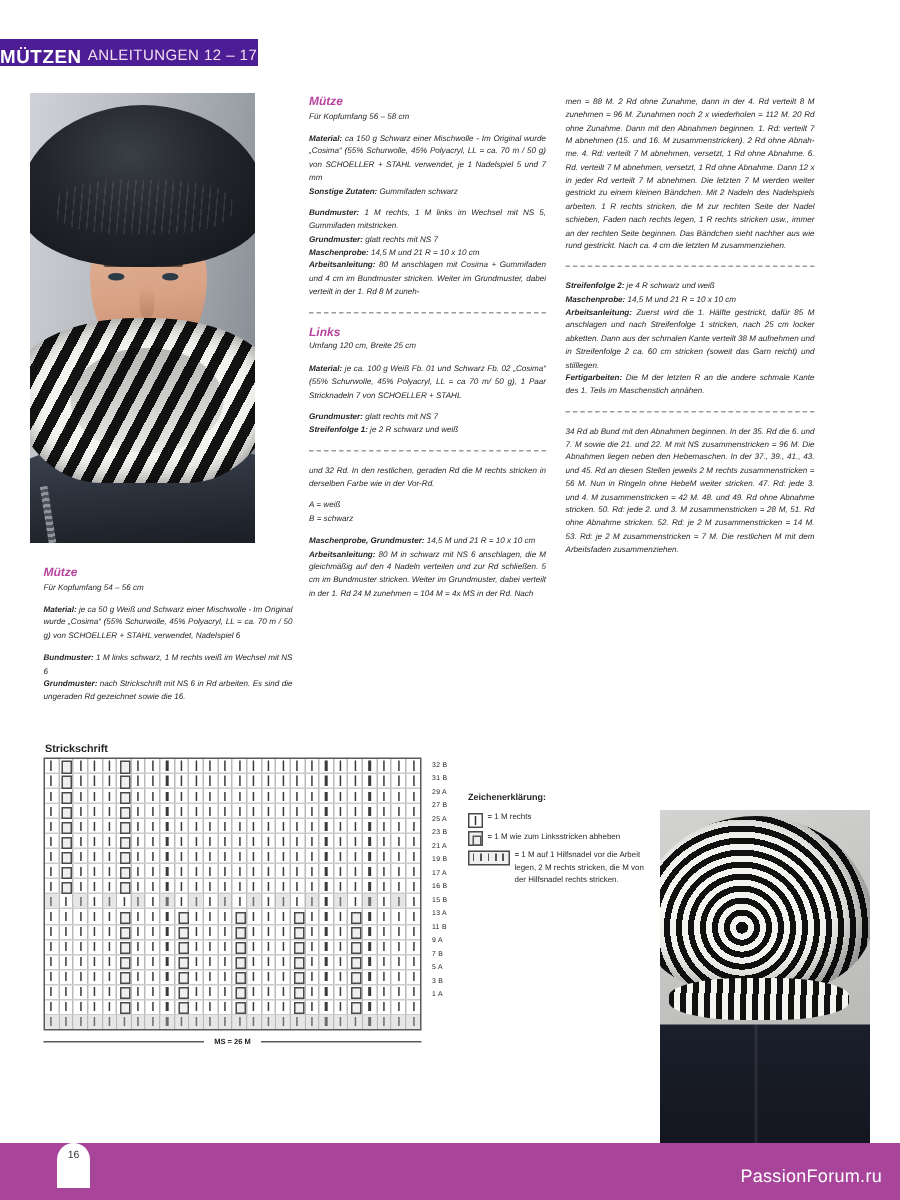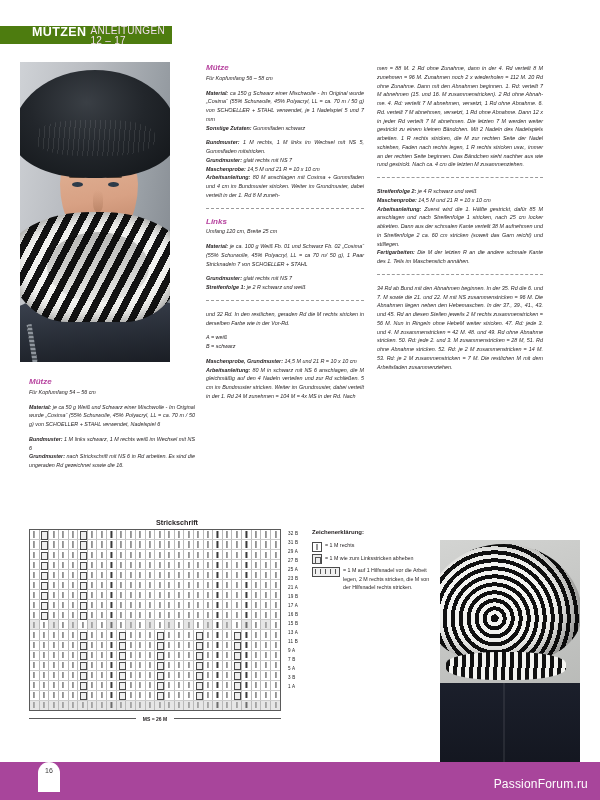--- a/index.html
+++ b/index.html
@@ -9,23 +9,23 @@
     font-family:"Liberation Sans", sans-serif;
     position:relative;
     overflow:hidden;
     color:#231f20;
   }
   .page{position:absolute;inset:0;background:#fff;}
 
   
   .header-band{
     position:absolute;left:0;top:26px;width:172px;height:18px;
-    background:#4d7c0f;
-    display:flex;align-items:flex-start;
-    padding-left:32px;box-sizing:border-box;
+    background:#4c1d95;
+    display:flex;align-items:flex-end;
+    padding-left:0;box-sizing:border-box;
   }
   .header-title{
     color:#ffffff;font-weight:bold;font-size:12.5px;
     letter-spacing:.4px;line-height:1;
   }
   .header-sub{
     color:#f2e0ef;font-size:10px;letter-spacing:.3px;
     margin-left:4px;line-height:1;padding-bottom:1px;
   }
 
@@ -122,21 +122,21 @@
   .sec-title{color:#b7449f;font-size:8px;font-weight:bold;margin:0 0 1px 0;line-height:1.1;}
   .sec-sub{font-size:5.4px;margin:0 0 6px 0;}
   p.blk{margin:0 0 6px 0;}
   p.tight{margin:0;}
   b{font-weight:bold;}
   .dash-sep{
     border-top:1.1px dashed #9a9a9a;margin:8px 0 9px 0;height:0;
   }
 
   
-  .chart-wrap{position:absolute;left:29px;top:518px;width:295px;text-align:center;}
+  .chart-wrap{position:absolute;left:29px;top:494px;width:295px;}
   .chart-title{font-size:7.2px;font-weight:bold;margin:0 0 2px 1px;}
   .grid-box{
     position:relative;border:1px solid #5a5a5a;background:#fff;
     width:252px;box-sizing:border-box;
   }
   table.grid{border-collapse:collapse;width:100%;}
   table.grid td{
     width:9px;height:9.05px;padding:0;
     border-right:1px solid #b9b9b9;border-bottom:1px solid #cccccc;
     position:relative;

